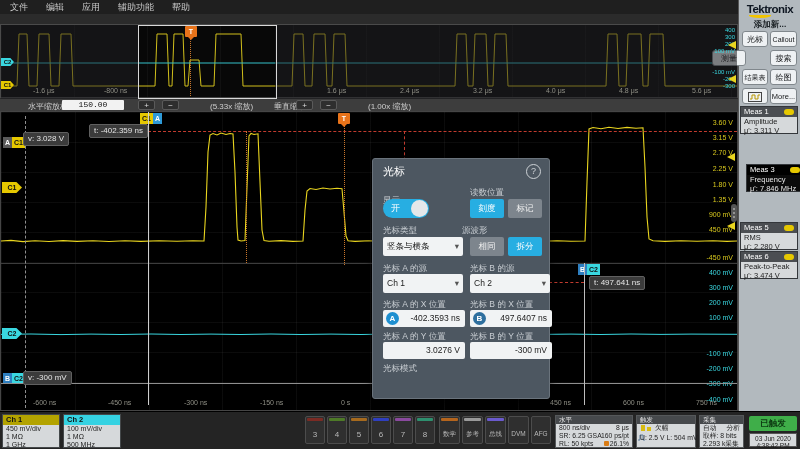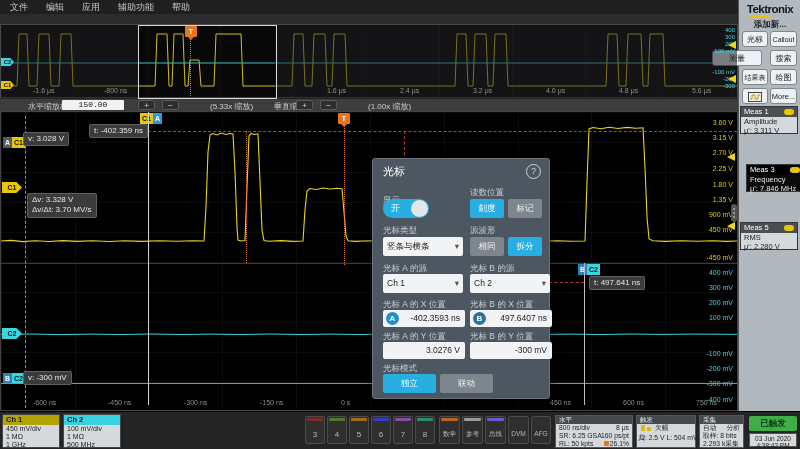--- a/index.html
+++ b/index.html
@@ -202,24 +202,20 @@
     </div>
     <div class="pent chipC1" style="left:1px;top:70px;">C1</div>
     <div class="pent chipC2" style="left:1px;top:216px;">C2</div>
     <div class="chipRow" style="left:2px;top:261px;">
       <span class="chip chipB">B</span>
       <span class="chip chipC2">C2</span>
     </div>
 
     <div class="lblbox" style="left:88px;top:12px;">t: -402.359 ns</div>
     <div class="lblbox" style="left:22px;top:20px;">v: 3.028 V</div>
-    <div class="lblbox" style="left:26px;top:81px;">
-      <div>Δv: 3.328 V</div>
-      <div>Δv/Δt: 3.70 MV/s</div>
-    </div>
     <div class="lblbox" style="left:588px;top:164px;">t: 497.641 ns</div>
     <div class="lblbox" style="left:22px;top:259px;">v: -300 mV</div>
 
     <div class="ylab1" style="top:7px;">3.60 V</div>
     <div class="ylab1" style="top:22px;">3.15 V</div>
     <div class="ylab1" style="top:37px;">2.70 V</div>
     <div class="ylab1" style="top:53px;">2.25 V</div>
     <div class="ylab1" style="top:69px;">1.80 V</div>
     <div class="ylab1" style="top:84px;">1.35 V</div>
     <div class="ylab1" style="top:99px;">900 mV</div>
@@ -267,21 +263,21 @@
       <div class="sel">刻度</div>
       <div>标记</div>
     </div>
 
     <div class="dlglbl" style="left:10px;top:66px;">光标类型</div>
     <div class="ddl" style="left:10px;top:78px;width:72px;">
       <span>竖条与横条</span>
       <b>▾</b>
     </div>
 
-    <div class="dlglbl" style="left:97px;top:66px;">源波形</div>
+    <div class="dlglbl" style="left:89px;top:66px;">源波形</div>
     <div class="seg" style="left:97px;top:78px;width:72px;">
       <div>相同</div>
       <div class="sel">拆分</div>
     </div>
 
     <div class="dlglbl" style="left:10px;top:104px;">光标 A 的源</div>
     <div class="ddl" style="left:10px;top:115px;width:72px;">
       <span>Ch 1</span>
       <b>▾</b>
     </div>
@@ -301,34 +297,30 @@
       <i class="cbadge" style="font-style:normal;background:#2e6f9e;">B</i>
       <span>497.6407 ns</span>
     </div>
 
     <div class="dlglbl" style="left:10px;top:172px;">光标 A 的 Y 位置</div>
     <div class="inp" style="left:10px;top:183px;width:72px;">3.0276 V</div>
     <div class="dlglbl" style="left:97px;top:172px;">光标 B 的 Y 位置</div>
     <div class="inp" style="left:97px;top:183px;width:72px;">-300 mV</div>
 
     <div class="dlglbl" style="left:10px;top:204px;">光标模式</div>
-    <div class="seg" style="left:10px;top:215px;width:110px;">
-      <div class="sel">独立</div>
-      <div>联动</div>
-    </div>
   </div>
 
   <div id="sidebar">
     <div id="teklogo">Tektronix</div>
     <div id="tekswoosh"></div>
     <div id="addnew">添加新...</div>
   </div>
   <div class="mbtn" style="left:742px;top:31px;width:26px;height:16px;line-height:16px;">光标</div>
   <div class="mbtn" style="left:770px;top:31px;width:27px;height:16px;line-height:16px;font-size:7px;">Callout</div>
-  <div class="mbtn" style="left:712px;top:50px;width:50px;height:16px;line-height:16px;">测量</div>
+  <div class="mbtn" style="left:712px;top:50px;width:34px;height:16px;line-height:16px;">测量</div>
   <div class="mbtn" style="left:770px;top:50px;width:27px;height:16px;line-height:16px;">搜索</div>
   <div class="mbtn" style="left:742px;top:69px;width:26px;height:16px;line-height:16px;font-size:7px;">结果表</div>
   <div class="mbtn" style="left:770px;top:69px;width:27px;height:16px;line-height:16px;">绘图</div>
   <div class="mbtn" style="left:742px;top:88px;width:26px;height:16px;">
     <svg width="14" height="10" viewBox="0 0 14 10" style="position:relative;top:3px;">
       <rect x="0.5" y="0.5" width="13" height="9" fill="none" stroke="#444" stroke-width="1"></rect>
       <path d="M2,7 L4,7 L4,3 L7,3 L7,7 L10,7 L10,3 L12,3" fill="none" stroke="#b99700" stroke-width="1"></path>
     </svg>
   </div>
   <div class="mbtn" style="left:770px;top:88px;width:27px;height:16px;line-height:16px;font-size:7.5px;">More...</div>
@@ -341,20 +333,25 @@
   <div class="measb selected" style="top:164px;margin-left:6px;">
     <div class="mh"><span>Meas 3</span><i></i></div>
     <div class="r1">Frequency</div>
     <div class="r1">μ': 7.846 MHz</div>
   </div>
   <div class="measb" style="top:222px;">
     <div class="mh"><span>Meas 5</span><i></i></div>
     <div class="r1">RMS</div>
     <div class="r1">μ': 2.280 V</div>
   </div>
+  <div class="measb" style="top:251px;">
+    <div class="mh"><span>Meas 6</span><i></i></div>
+    <div class="r1">Peak-to-Peak</div>
+    <div class="r1">μ': 3.474 V</div>
+  </div>
 
   <div id="bottombar">
     <div class="chb" style="left:2px;">
       <div class="h" style="background:#b3a300;">Ch 1</div>
       <div class="r">450 mV/div</div>
       <div class="r">1 MΩ</div>
       <div class="r">1 GHz</div>
     </div>
     <div class="chb" style="left:63px;">
       <div class="h" style="background:#35d2e2;">Ch 2</div>

